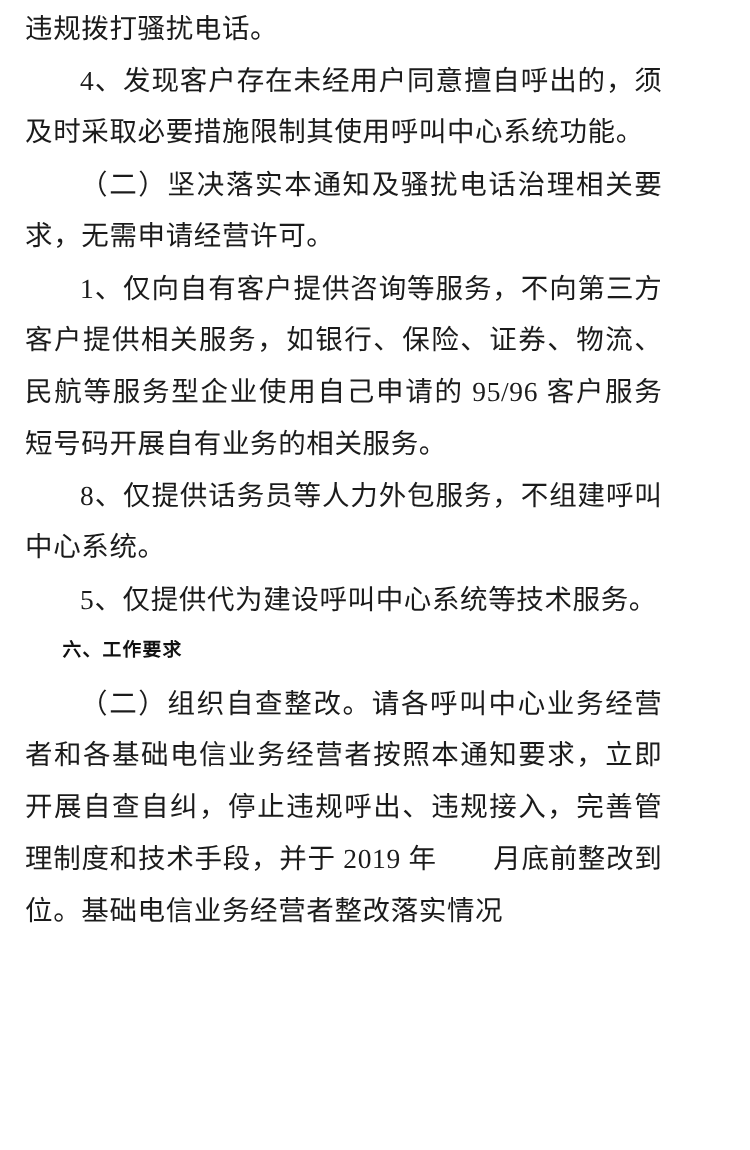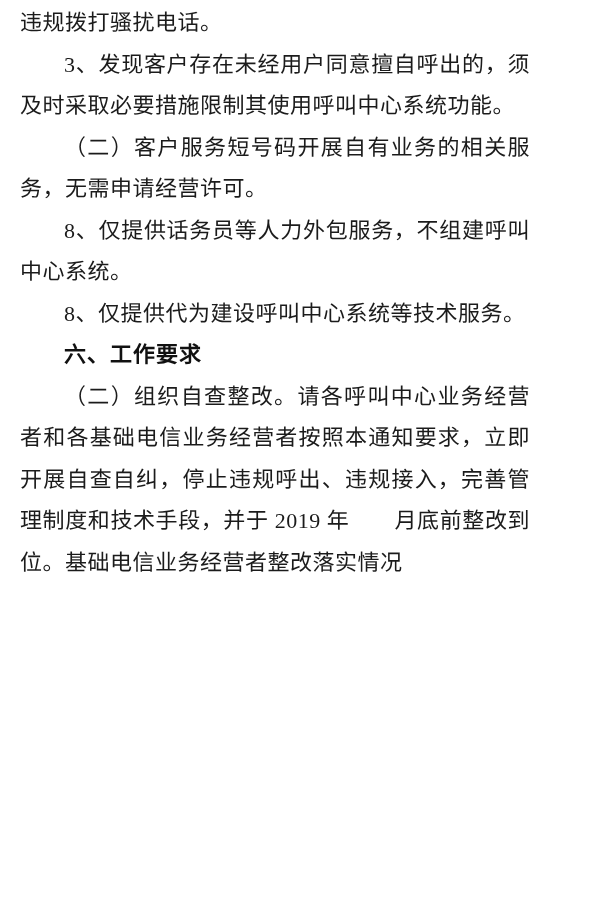--- a/index.html
+++ b/index.html
@@ -27,41 +27,42 @@
   .para {
     margin: 0;
     text-align: justify;
     text-justify: inter-ideograph;
   }
   .para.indent {
     text-indent: 2em;
   }
   .section-heading {
     margin: 0;
-    font-size: 22px;
+    font-size: 15px;
     line-height: 41.5px;
     font-weight: 700;
     font-family: "Liberation Sans", "DejaVu Sans", sans-serif;
     text-indent: 2em;
     letter-spacing: 1px;
     color: #111111;
   }
 </style>
 </head>
 <body>
 
 <div class="doc-page">
   <p class="para">违规拨打骚扰电话。</p>
 
-  <p class="para indent">3、发现客户存在未经用户同意擅自呼出的，须及时采取必要措施限制其使用呼叫中心系统功能。</p>
+  <p class="para indent">4、发现客户存在未经用户同意擅自呼出的，须及时采取必要措施限制其使用呼叫中心系统功能。</p>
 
-  <p class="para indent">（二）客户服务短号码开展自有业务的相关服务，无需申请经营许可。</p>
+  <p class="para indent">（二）坚决落实本通知及骚扰电话治理相关要求，无需申请经营许可。</p>
 
+  <p class="para indent">1、仅向自有客户提供咨询等服务，不向第三方客户提供相关服务，如银行、保险、证券、物流、民航等服务型企业使用自己申请的 95/96 客户服务短号码开展自有业务的相关服务。</p>
 
   <p class="para indent">8、仅提供话务员等人力外包服务，不组建呼叫中心系统。</p>
 
-  <p class="para indent">8、仅提供代为建设呼叫中心系统等技术服务。</p>
+  <p class="para indent">5、仅提供代为建设呼叫中心系统等技术服务。</p>
 
   <h2 class="section-heading">六、工作要求</h2>
 
 
   <p class="para indent">（二）组织自查整改。请各呼叫中心业务经营者和各基础电信业务经营者按照本通知要求，立即开展自查自纠，停止违规呼出、违规接入，完善管理制度和技术手段，并于 2019 年　　月底前整改到位。基础电信业务经营者整改落实情况</p>
 </div>
 
 </body></html>

